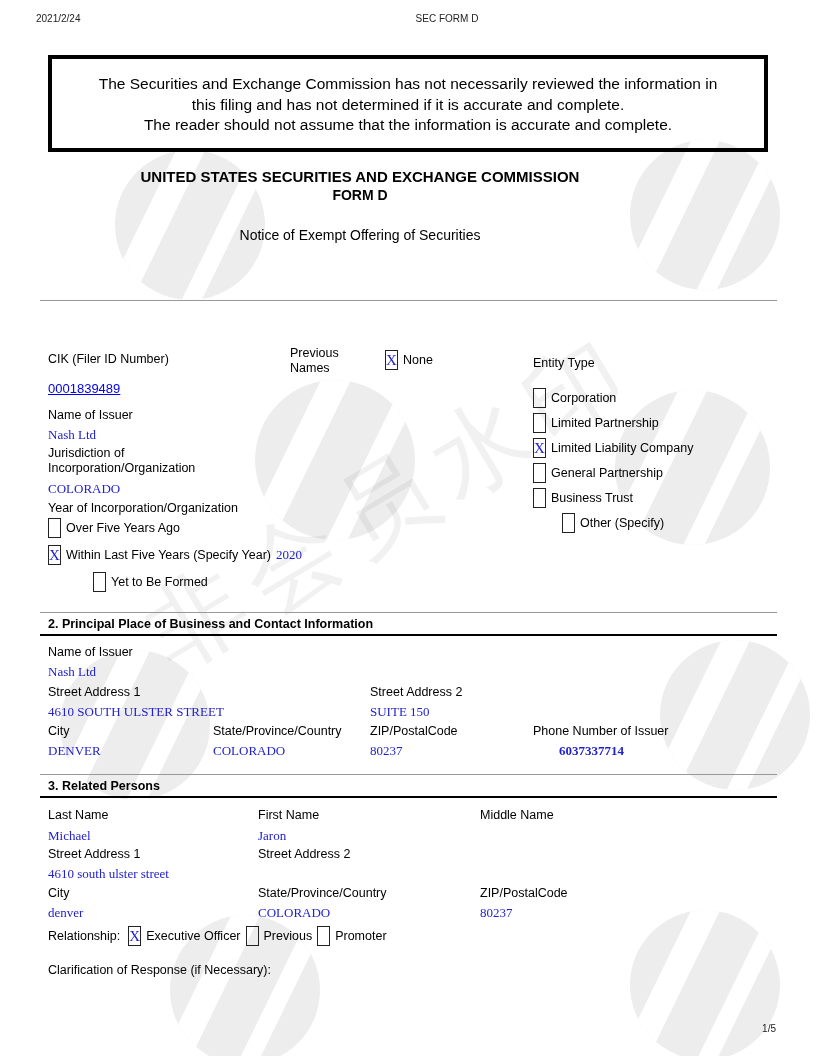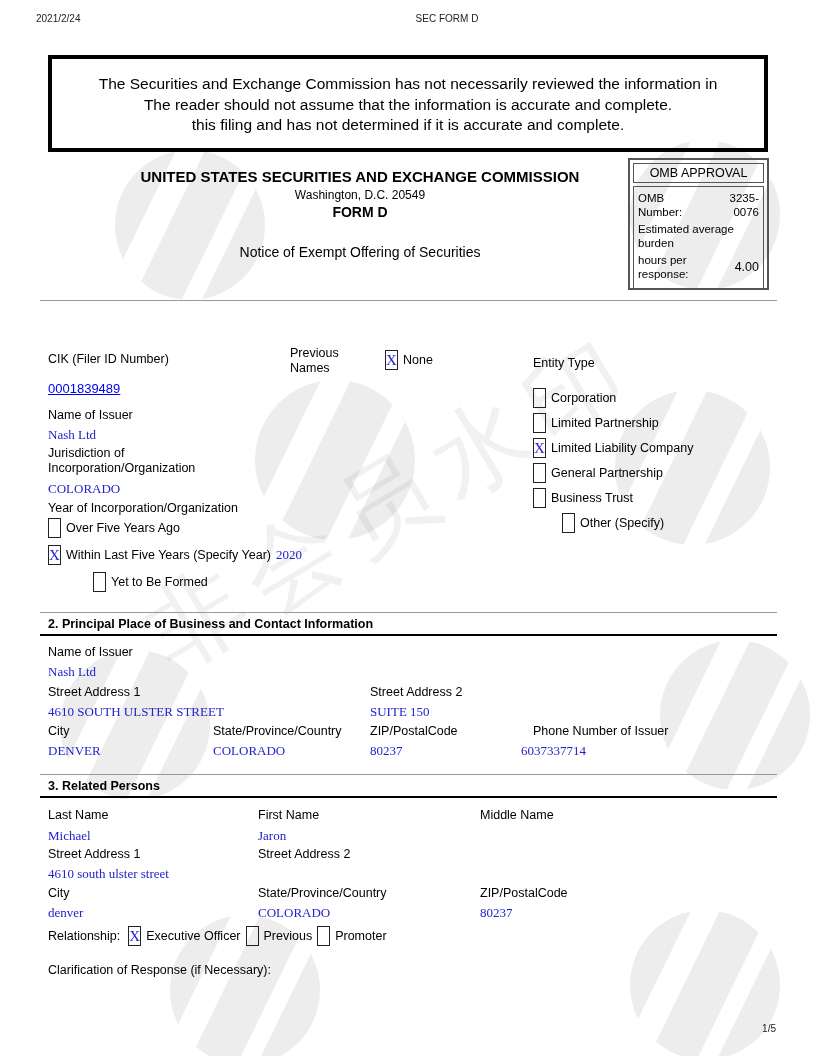--- a/index.html
+++ b/index.html
@@ -62,45 +62,30 @@
     <div class="wm-text">非会员水印</div>
   </div>
 
   <div class="content">
 
     <div class="abs tiny" style="left:36px;top:13px;">2021/2/24</div>
     <div class="abs tiny" style="left:447px;top:13px;transform:translateX(-50%);">SEC FORM D</div>
 
     <div class="abs warnbox">
       <div>The Securities and Exchange Commission has not necessarily reviewed the information in</div>
+      <div>this filing and has not determined if it is accurate and complete.</div>
       <div>The reader should not assume that the information is accurate and complete.</div>
-      <div>this filing and has not determined if it is accurate and complete.</div>
     </div>
 
     <div class="abs titleblock">
       <div class="t-commission">UNITED STATES SECURITIES AND EXCHANGE COMMISSION</div>
-      <div class="t-address">Washington, D.C. 20549</div>
       <div class="t-form">FORM D</div>
       <div class="t-subtitle">Notice of Exempt Offering of Securities</div>
     </div>
 
-    <div class="abs ombbox">
-      <div class="omb-header">OMB APPROVAL</div>
-      <div class="omb-body">
-        <div class="omb-row">
-          <span class="k">OMB Number:</span>
-          <span class="v">3235-0076</span>
-        </div>
-        <div class="omb-burden">Estimated average burden</div>
-        <div class="omb-row">
-          <span class="k">hours per response:</span>
-          <span class="v" style="font-size:12.5px;">4.00</span>
-        </div>
-      </div>
-    </div>
 
     <div class="abs hline" style="top:300px;"></div>
 
 
     <div class="abs label" style="left:48px;top:352px;">CIK (Filer ID Number)</div>
     <div class="abs label" style="left:290px;top:346px;width:62px;line-height:15px;">Previous Names</div>
     <div class="abs cbrow" style="left:385px;top:350px;">
       <span class="cb">X</span>
       <span class="label">None</span>
     </div>
@@ -167,21 +152,21 @@
     <div class="abs value" style="left:48px;top:704px;">4610 SOUTH ULSTER STREET</div>
     <div class="abs value" style="left:370px;top:704px;">SUITE 150</div>
 
     <div class="abs label" style="left:48px;top:724px;">City</div>
     <div class="abs label" style="left:213px;top:724px;">State/Province/Country</div>
     <div class="abs label" style="left:370px;top:724px;">ZIP/PostalCode</div>
     <div class="abs label" style="left:533px;top:724px;">Phone Number of Issuer</div>
     <div class="abs value" style="left:48px;top:743px;">DENVER</div>
     <div class="abs value" style="left:213px;top:743px;">COLORADO</div>
     <div class="abs value" style="left:370px;top:743px;">80237</div>
-    <div class="abs value" style="left:521px;top:743px;">6037337714</div>
+    <div class="abs value" style="left:559px;top:743px;font-weight:bold;">6037337714</div>
 
     <div class="abs sechead" style="top:774px;">3. Related Persons</div>
 
     <div class="abs label" style="left:48px;top:808px;">Last Name</div>
     <div class="abs label" style="left:258px;top:808px;">First Name</div>
     <div class="abs label" style="left:480px;top:808px;">Middle Name</div>
     <div class="abs value" style="left:48px;top:828px;">Michael</div>
     <div class="abs value" style="left:258px;top:828px;">Jaron</div>
 
     <div class="abs label" style="left:48px;top:847px;">Street Address 1</div>

